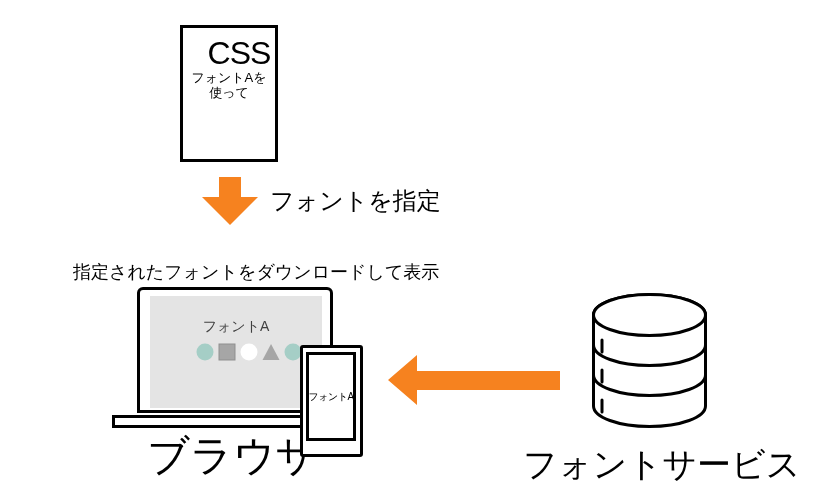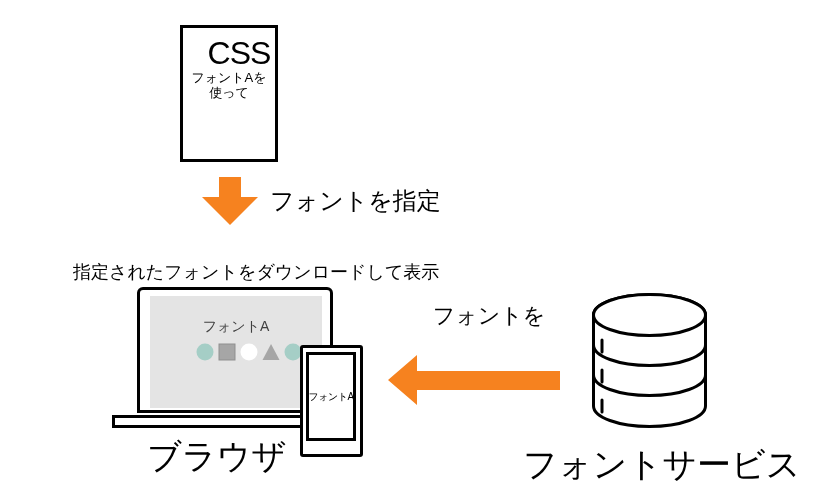--- a/index.html
+++ b/index.html
@@ -40,21 +40,21 @@
     left:300px; top:345px; width:63px; height:112px;
     border:3px solid #000; border-radius:3px; background:#fff; z-index:2;
   }
   .phone-screen {
     position:absolute; left:3px; top:4px; width:50px; height:89px;
     border:3px solid #000; background:#fff;
     display:flex; align-items:center; justify-content:center;
   }
   .phone-screen-text { font-size:10px; letter-spacing:-0.5px; white-space:nowrap; }
 
-  .browser-label { left:147px; top:436px; font-size:34px; line-height:40px; white-space:nowrap; }
+  .browser-label { left:147px; top:436px; font-size:42px; line-height:40px; white-space:nowrap; }
 
   
   .download-label { left:400px; top:304px; width:178px; text-align:center; font-size:22px; line-height:24px; }
   .left-arrow-svg { left:388px; top:355px; }
   .down-arrow-svg { left:200px; top:176px; }
 
   
   .db-svg { left:592px; top:293px; }
   .service-label { left:523px; top:444px; font-size:34px; line-height:40px; white-space:nowrap; }
 </style>
@@ -94,21 +94,20 @@
 
   <div class="abs phone">
     <div class="phone-screen">
       <span class="phone-screen-text">フォントA</span>
     </div>
   </div>
 
   <div class="abs browser-label">ブラウザ</div>
 
   <div class="abs download-label">
-    <div>フォントを</div>
   </div>
   <svg class="abs left-arrow-svg" width="174" height="52" viewBox="0 0 174 52">
     <polygon points="0,25 29,0 29,16 172,16 172,35 29,35 29,50" fill="#f6821f"></polygon>
   </svg>
 
   <svg class="abs db-svg" width="115" height="135" viewBox="0 0 115 135">
     <path d="M 1.5 22 A 56 20.5 0 0 1 113.5 22 L 113.5 113 A 56 20.5 0 0 1 1.5 113 Z" fill="#ffffff" stroke-width="3" stroke="#000000"></path>
     <ellipse cx="57.5" cy="22" rx="56" ry="20.5" fill="#ffffff" stroke-width="3" stroke="#000000"></ellipse>
     <path d="M 1.5 52 A 56 20.5 0 0 0 113.5 52" fill="none" stroke-width="3" stroke="#000000"></path>
     <path d="M 1.5 82 A 56 20.5 0 0 0 113.5 82" fill="none" stroke-width="3" stroke="#000000"></path>

